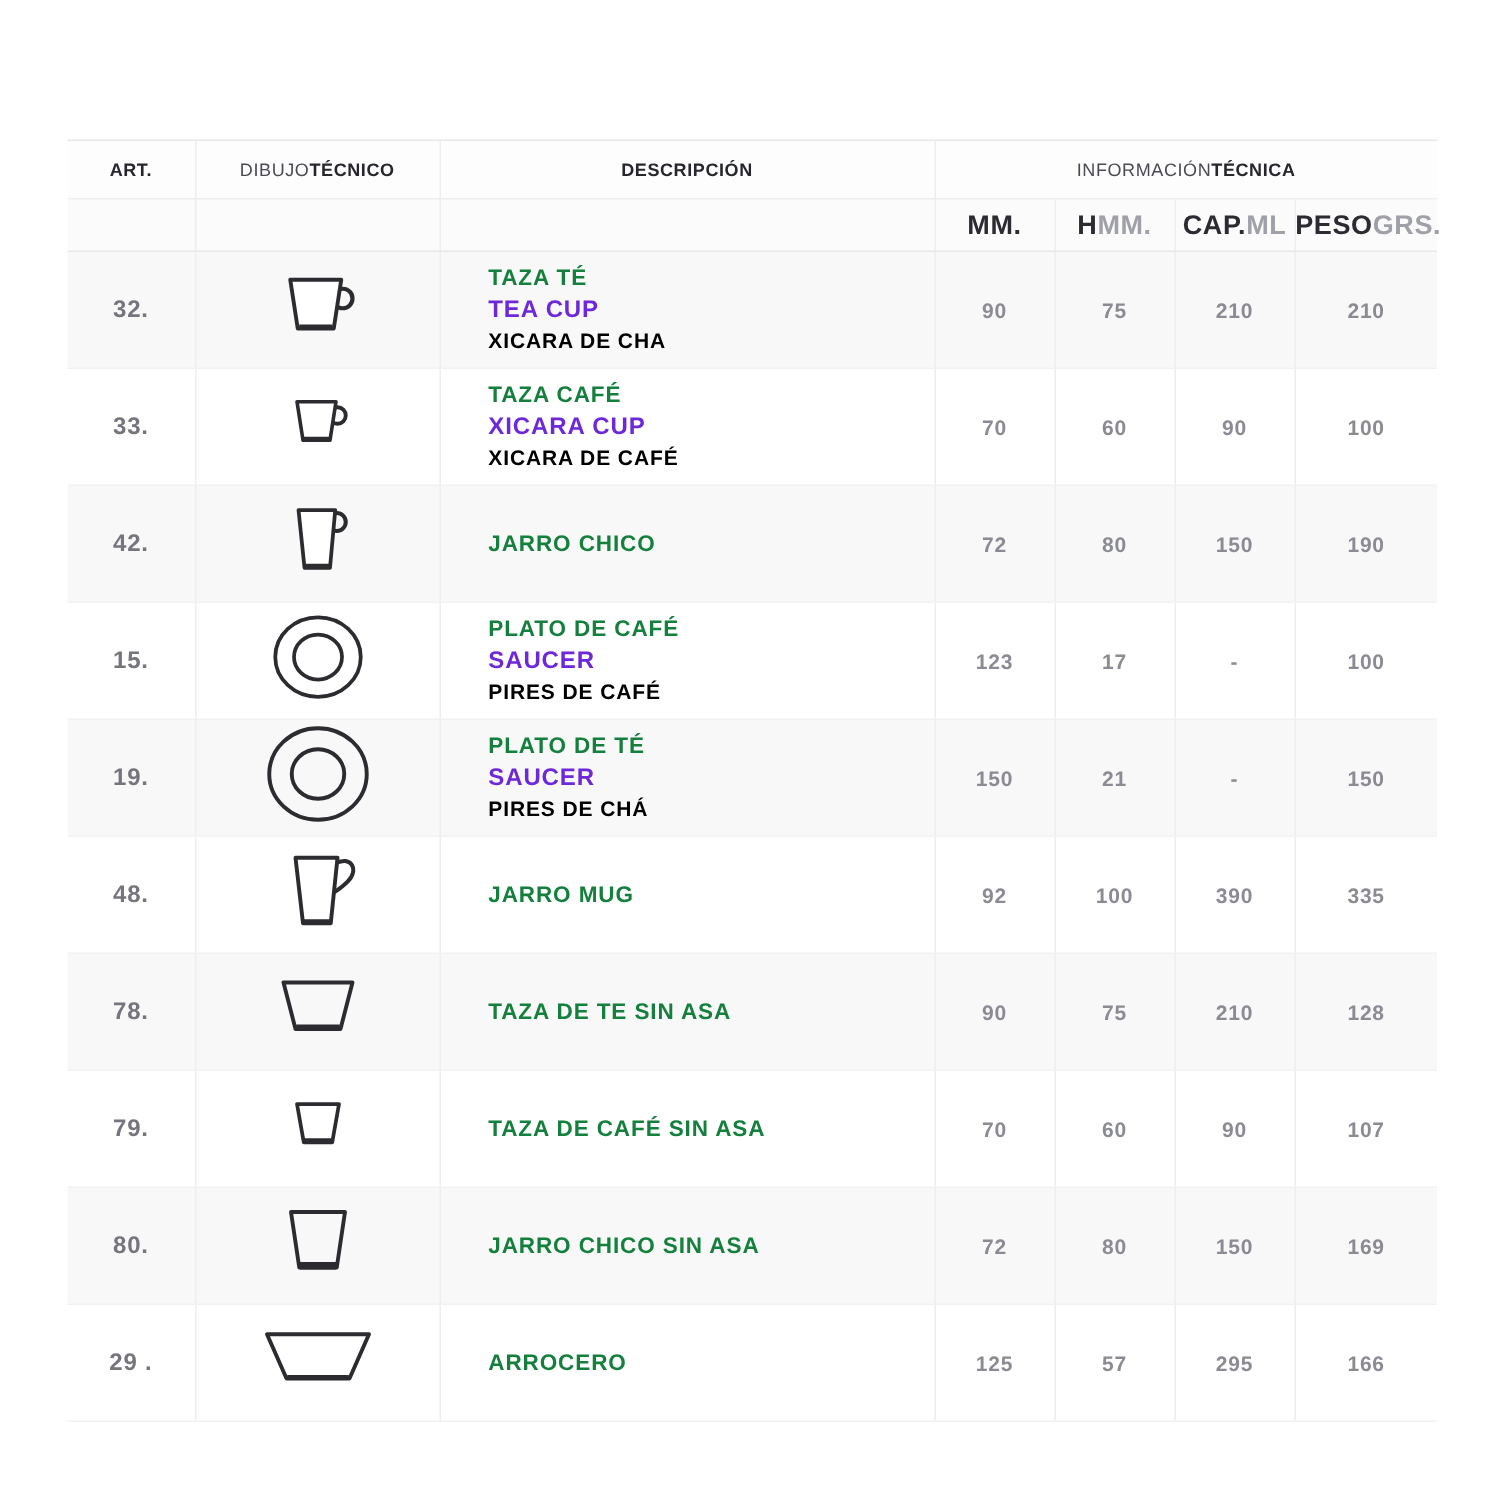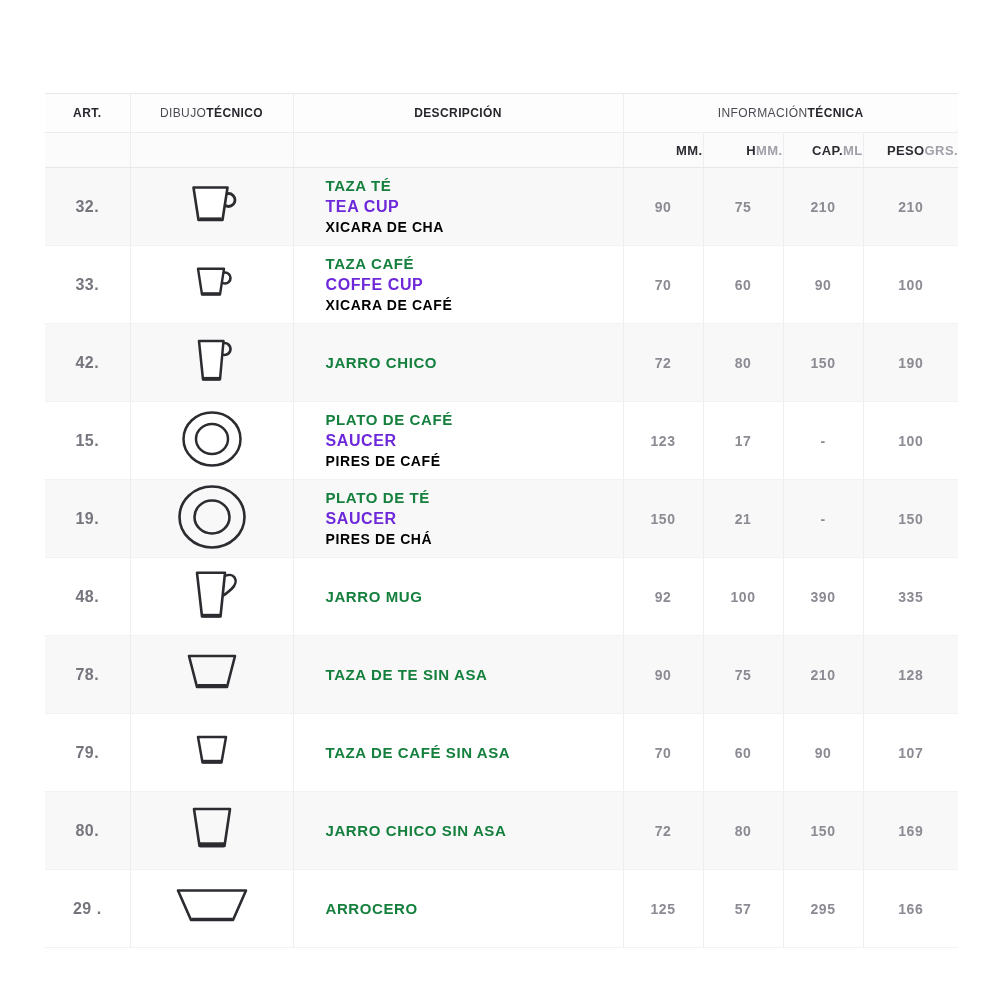--- a/index.html
+++ b/index.html
@@ -33,23 +33,23 @@
     border-top: 1px solid #e8e8eb;
     border-bottom: 1px solid #ededf0;
     font-size: 12px;
     letter-spacing: 0.4px;
     text-align: center;
     background: #fdfdfd;
   }
   thead tr.head-sub th {
     height: 34px;
     border-bottom: 1px solid #e7e7ea;
-    font-size: 13px;
+    font-size: 18px;
     letter-spacing: 0.4px;
-    text-align: right;
+    text-align: center;
     background: #fbfbfc;
   }
   .hreg { font-weight: 400; color: #4a4a52; }
   .hbold { font-weight: 800; color: #26262c; }
   .sb { font-weight: 800; color: #2b2b31; }
   .sl { font-weight: 600; color: #a0a0a8; }
 
   tbody td { height: 77px; border-bottom: 1px solid #f2f2f4; }
   tbody tr:nth-child(odd) { background: #f8f8f8; }
   tbody tr:nth-child(even) { background: #ffffff; }
@@ -130,21 +130,21 @@
         <tr class="data-row">
     <td class="c-art"><span>33.</span></td>
     <td class="c-dib"><span class="icon-wrap"><svg width="42" height="34" viewBox="0 0 42 34">
                 <circle cx="34" cy="12" r="5.5" fill="none" stroke="#2b2b30" stroke-width="2.6"></circle>
                 <path d="M7 2.8 H33 L29 28.5 H11 Z" fill="#fff" stroke="#2b2b30" stroke-width="2.4" stroke-linejoin="round"></path>
                 <path d="M11.5 27.7 H28.5" stroke="#2b2b30" stroke-width="3"></path>
               </svg></span></td>
     <td class="c-desc">
             <div class="desc">
               <div class="desc-line-0">TAZA CAFÉ</div>
-              <div class="desc-line-1">COFFE CUP</div>
+              <div class="desc-line-1">XICARA CUP</div>
               <div class="desc-line-2">XICARA DE CAFÉ</div>
             </div>
           </td>
     <td class="c-num"><span>70</span></td>
     <td class="c-num"><span>60</span></td>
     <td class="c-num"><span>90</span></td>
     <td class="c-num"><span>100</span></td>
   </tr>
         <tr class="data-row">
     <td class="c-art"><span>42.</span></td>

